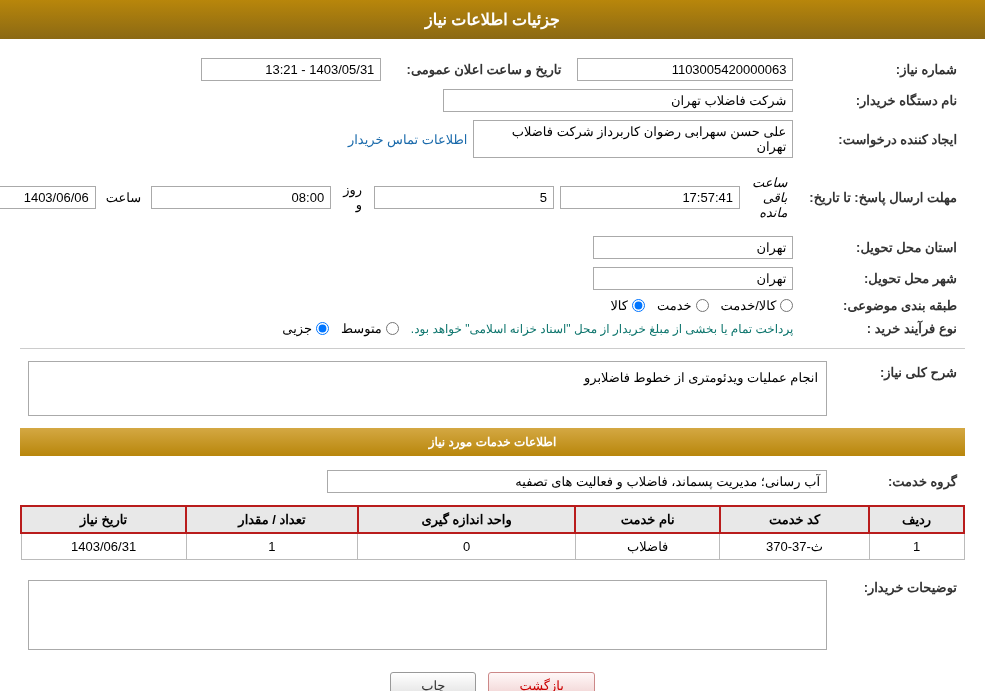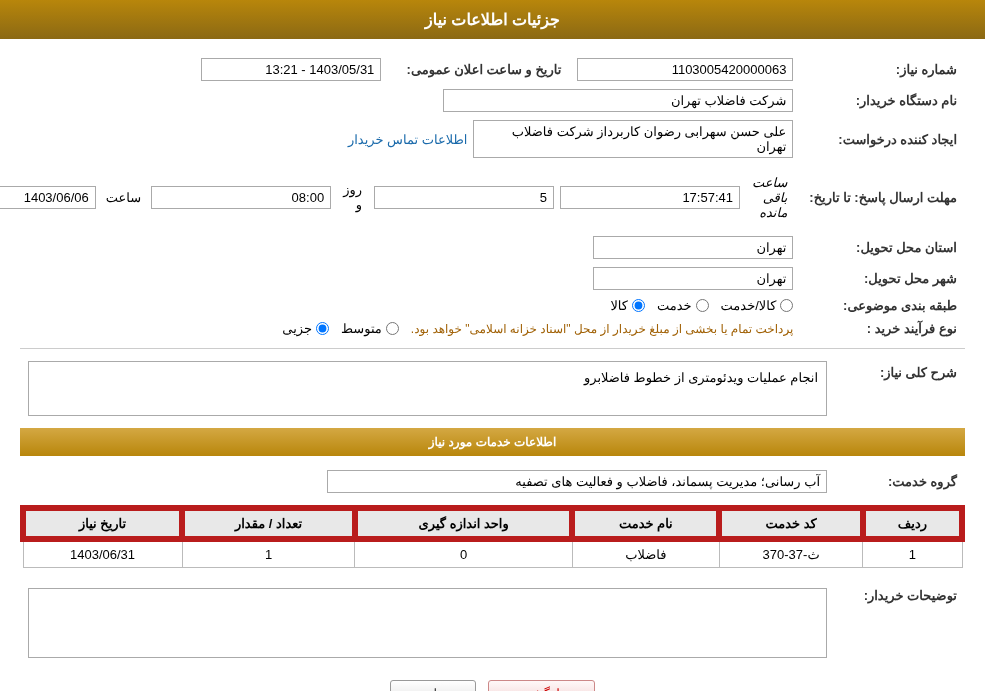--- a/index.html
+++ b/index.html
@@ -98,21 +98,21 @@
     .services-section {
       margin-top: 10px;
     }
     .services-table {
       width: 100%;
       border-collapse: collapse;
       margin-top: 8px;
     }
     .services-table th {
       background: #e8e8e8;
-      border: 6px solid #b91c1c;
+      border: 2px solid #b91c1c;
       padding: 5px 8px;
       text-align: center;
       font-weight: bold;
       margin-top: 40px;
     }
     .services-table td {
       border: 1px solid #bbb;
       padding: 5px 8px;
       text-align: center;
     }
@@ -147,21 +147,21 @@
     .btn-back {
       background: linear-gradient(to bottom, #fff8f8 0%, #f0d0d0 100%);
       color: #c00;
       border-color: #c88;
     }
     .watermark-area {
       position: relative;
     }
     .note-text {
       font-size: 12px;
-      color: #a16207;
+      color: #0f766e;
     }
   </style>
 </head>
 <body>
 
 <div class="page-wrapper">
 
   <div class="header-bar">
     <span>جزئیات اطلاعات نیاز</span>
   </div>

